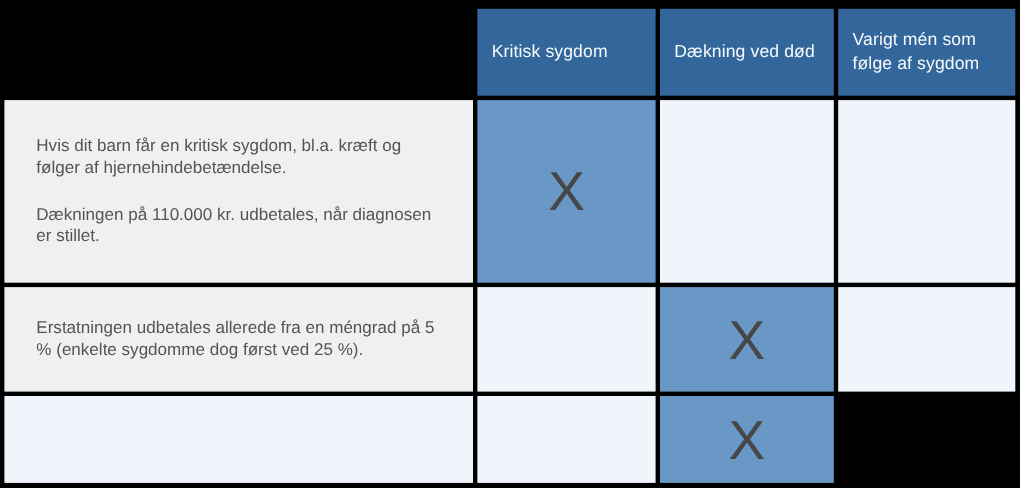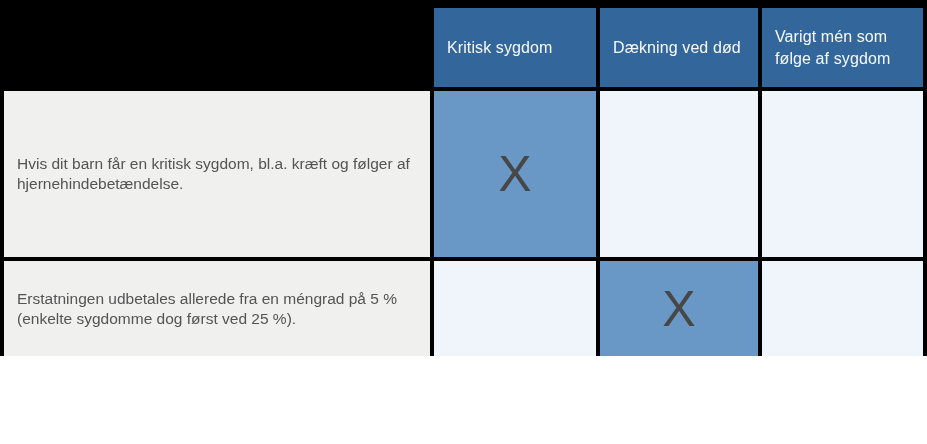--- a/index.html
+++ b/index.html
@@ -13,21 +13,21 @@
     --header-text: #F7FAFC;
   }
   * { box-sizing: border-box; }
   html, body { margin: 0; padding: 0; }
   body {
     font-family: "Liberation Sans", "DejaVu Sans", sans-serif;
     background: #ffffff;
   }
   .coverage-table {
     width: 927px;
-    height: 356px;
+    height: 444px;
     background: var(--border-black);
     display: grid;
     grid-template-columns: 426px 162px 158px 1fr;
     grid-template-rows: 79px 166px 95px 1fr;
     gap: 4px;
     padding: 8px 4px 5px 4px;
   }
   .corner { background: var(--border-black); }
   .th {
     background: var(--header-blue);
@@ -42,21 +42,21 @@
   .desc {
     background: var(--description-bg);
     color: var(--text-gray);
     display: flex;
     flex-direction: column;
     justify-content: center;
     padding: 8px 14px 8px 13px;
     font-size: 15.5px;
     line-height: 1.26;
   }
-  .desc p { margin: 0; }
+  .desc p { margin: 16px; }
   .desc p + p { margin-top: 7px; }
   .mark-cell {
     background: var(--cell-light);
     display: flex;
     align-items: center;
     justify-content: center;
     color: var(--mark-gray);
     font-size: 50px;
     font-weight: 400;
     line-height: 1;
@@ -74,20 +74,21 @@
   </div>
   <div class="th">
     <span>Dækning ved død</span>
   </div>
   <div class="th">
     <span>Varigt mén som følge af sygdom</span>
   </div>
 
   <div class="desc">
     <p>Hvis dit barn får en kritisk sygdom, bl.a. kræft og følger af hjernehindebetændelse.</p>
+    <p>Dækningen på 110.000 kr. udbetales, når diagnosen er stillet.</p>
   </div>
   <div class="mark-cell hl">
     <span>X</span>
   </div>
   <div class="mark-cell">
     <span></span>
   </div>
   <div class="mark-cell">
     <span></span>
   </div>

